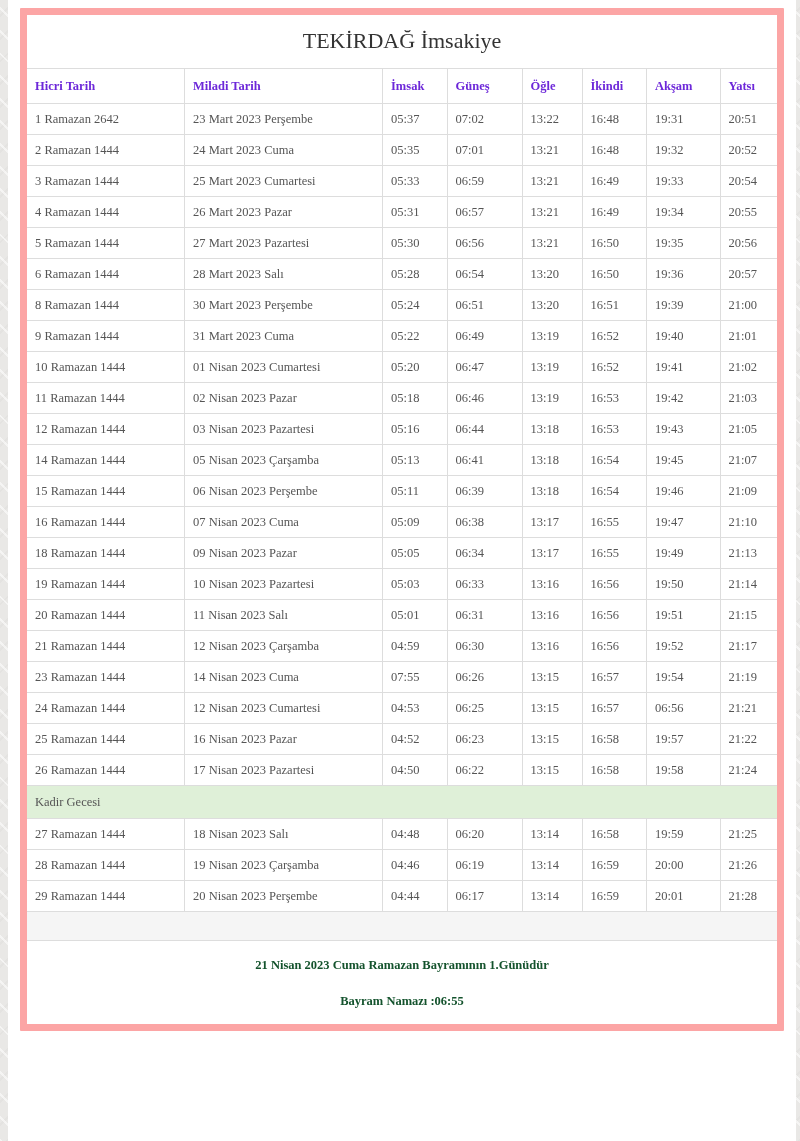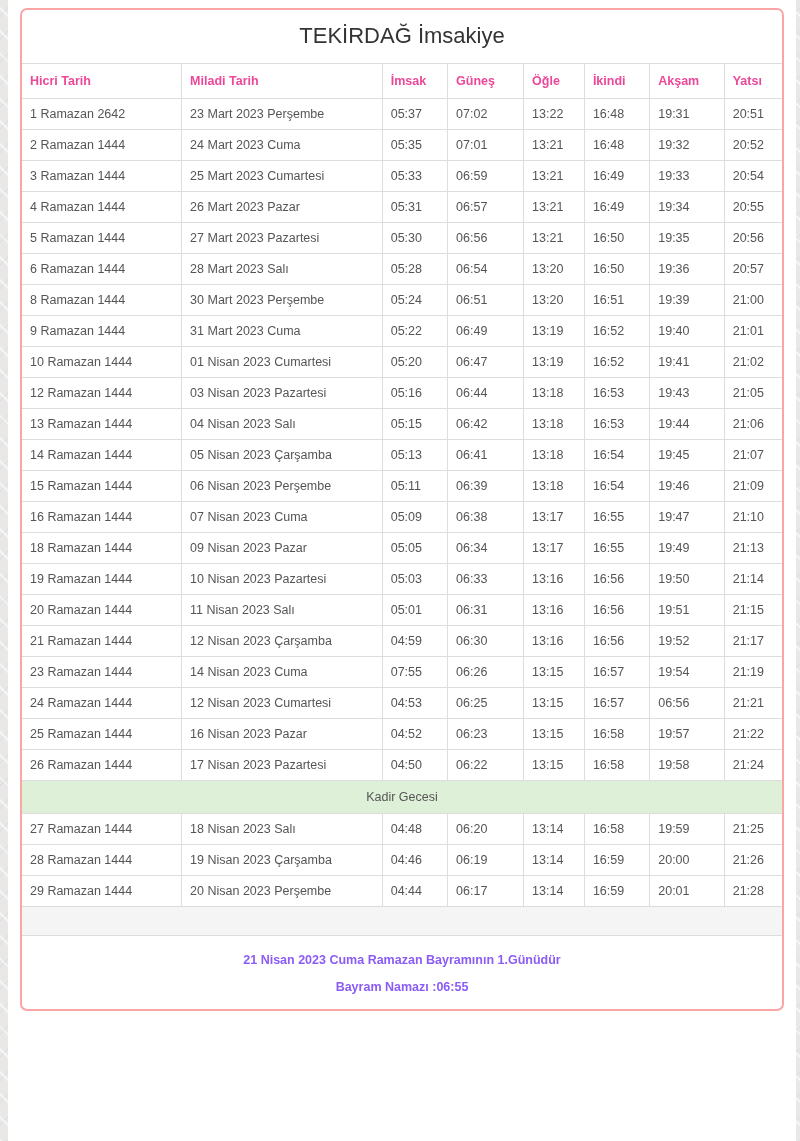--- a/index.html
+++ b/index.html
@@ -18,24 +18,25 @@
     position: absolute;
     left: 8px;
     right: 4px;
     top: 0;
     bottom: 0;
     background: #ffffff;
     padding: 8px 12px 0 12px;
     box-sizing: border-box;
   }
   .panel {
-    border: 2px solid #fca5a5;
-    border-radius: 7px;
+    border: 7px solid #fca5a5;
+    border-radius: 1px;
     background: #fff;
     overflow: hidden;
+    font-family: Liberation Serif, serif;
   }
   .panel-title {
     text-align: center;
     font-size: 22px;
     color: #333;
     padding: 13px 0 14px 0;
   }
   table.imsakiye {
     width: 100%;
     border-collapse: collapse;
@@ -50,49 +51,49 @@
     line-height: 14px;
     color: #555;
     overflow: hidden;
     white-space: nowrap;
   }
   
   table.imsakiye th:first-child, table.imsakiye td:first-child { border-left: none; }
   table.imsakiye th:last-child,  table.imsakiye td:last-child  { border-right: none; }
   table.imsakiye thead th {
     font-weight: bold;
-    color: #ec4899;
+    color: #6d28d9;
     padding: 10px 8px;
   }
   col.c-hicri  { width: 21.0%; }
   col.c-miladi { width: 26.4%; }
   col.c-imsak  { width: 8.6%; }
   col.c-gunes  { width: 10.0%; }
   col.c-ogle   { width: 8.0%; }
   col.c-ikindi { width: 8.6%; }
   col.c-aksam  { width: 9.8%; }
   col.c-yatsi  { width: 7.6%; }
   tr.kadir-row td {
-    text-align: center;
+    text-align: left;
     padding: 9px 8px;
   }
   tr.empty-row td {
     height: 12px;
     padding: 8px;
   }
   .panel-footer {
     text-align: center;
     padding: 17px 0 15px 0;
   }
   .panel-footer .f-line {
     font-size: 12.5px;
     font-weight: bold;
-    color: #8b5cf6;
-  }
-  .panel-footer .f-line + .f-line { margin-top: 13px; }
+    color: #14532d;
+  }
+  .panel-footer .f-line + .f-line { margin-top: 21px; }
 </style>
 </head>
 <body>
 
 <div class="page-wrap">
   <div class="panel">
 
     <div class="panel-title">TEKİRDAĞ İmsakiye</div>
 
     <table class="imsakiye">
@@ -203,40 +204,40 @@
             <td>10 Ramazan 1444</td>
             <td>01 Nisan 2023 Cumartesi</td>
             <td>05:20</td>
             <td>06:47</td>
             <td>13:19</td>
             <td>16:52</td>
             <td>19:41</td>
             <td>21:02</td>
           </tr>
           <tr>
+            <td>11 Ramazan 1444</td>
+            <td>02 Nisan 2023 Pazar</td>
+            <td>05:18</td>
+            <td>06:46</td>
+            <td>13:19</td>
+            <td>16:53</td>
+            <td>19:42</td>
+            <td>21:03</td>
+          </tr>
+          <tr>
             <td>12 Ramazan 1444</td>
             <td>03 Nisan 2023 Pazartesi</td>
             <td>05:16</td>
             <td>06:44</td>
             <td>13:18</td>
             <td>16:53</td>
             <td>19:43</td>
             <td>21:05</td>
           </tr>
           <tr>
-            <td>13 Ramazan 1444</td>
-            <td>04 Nisan 2023 Salı</td>
-            <td>05:15</td>
-            <td>06:42</td>
-            <td>13:18</td>
-            <td>16:53</td>
-            <td>19:44</td>
-            <td>21:06</td>
-          </tr>
-          <tr>
             <td>14 Ramazan 1444</td>
             <td>05 Nisan 2023 Çarşamba</td>
             <td>05:13</td>
             <td>06:41</td>
             <td>13:18</td>
             <td>16:54</td>
             <td>19:45</td>
             <td>21:07</td>
           </tr>
           <tr>

